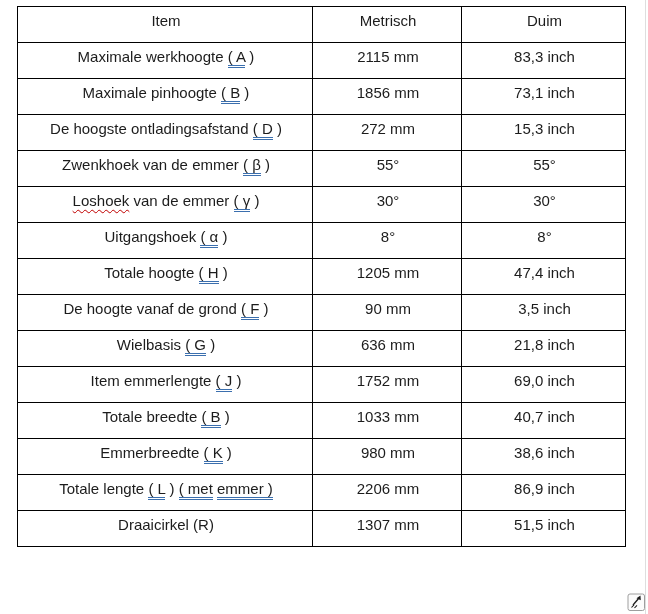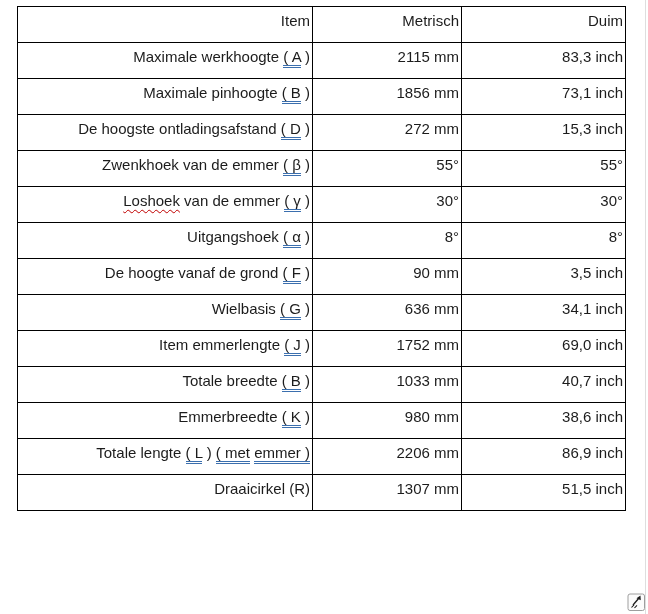--- a/index.html
+++ b/index.html
@@ -7,21 +7,21 @@
     width:648px;height:614px;position:relative;background:#ffffff;
     font-family:"Liberation Sans", sans-serif;color:#1c1c1c;overflow:hidden;
   }
   .stage{position:absolute;inset:0;}
   table.spec{
     position:absolute;left:17px;top:6px;width:608px;
     border-collapse:collapse;table-layout:fixed;
   }
   table.spec th, table.spec td{
     border:1.5px solid #000000;
-    vertical-align:top;text-align:right;
+    vertical-align:top;text-align:center;
     padding:4px 2px 2px 4px;
     height:29px;
     font-size:15px;font-weight:400;line-height:19px;color:#1c1c1c;
     overflow:hidden;white-space:nowrap;
   }
   th.pad-duim{padding-left:12px;}
   .u-none{text-decoration:none;}
   .u-double{border-bottom:3px double #3b6fae;}
   .u-wavy{
     text-decoration:underline;
@@ -80,28 +80,33 @@
           <td><span class="u-wavy">Loshoek</span><span class="u-none"> van de emmer </span><span class="u-double">( γ</span><span class="u-none"> )</span></td>
           <td>30°</td>
           <td>30°</td>
         </tr>
         <tr>
           <td><span class="u-none">Uitgangshoek </span><span class="u-double">( α</span><span class="u-none"> )</span></td>
           <td>8°</td>
           <td>8°</td>
         </tr>
         <tr>
+          <td><span class="u-none">Totale hoogte </span><span class="u-double">( H</span><span class="u-none"> )</span></td>
+          <td>1205 mm</td>
+          <td>47,4 inch</td>
+        </tr>
+        <tr>
           <td><span class="u-none">De hoogte vanaf de grond </span><span class="u-double">( F</span><span class="u-none"> )</span></td>
           <td>90 mm</td>
           <td>3,5 inch</td>
         </tr>
         <tr>
           <td><span class="u-none">Wielbasis </span><span class="u-double">( G</span><span class="u-none"> )</span></td>
           <td>636 mm</td>
-          <td>34,1 inch</td>
+          <td>21,8 inch</td>
         </tr>
         <tr>
           <td><span class="u-none">Item emmerlengte </span><span class="u-double">( J</span><span class="u-none"> )</span></td>
           <td>1752 mm</td>
           <td>69,0 inch</td>
         </tr>
         <tr>
           <td><span class="u-none">Totale breedte </span><span class="u-double">( B</span><span class="u-none"> )</span></td>
           <td>1033 mm</td>
           <td>40,7 inch</td>

